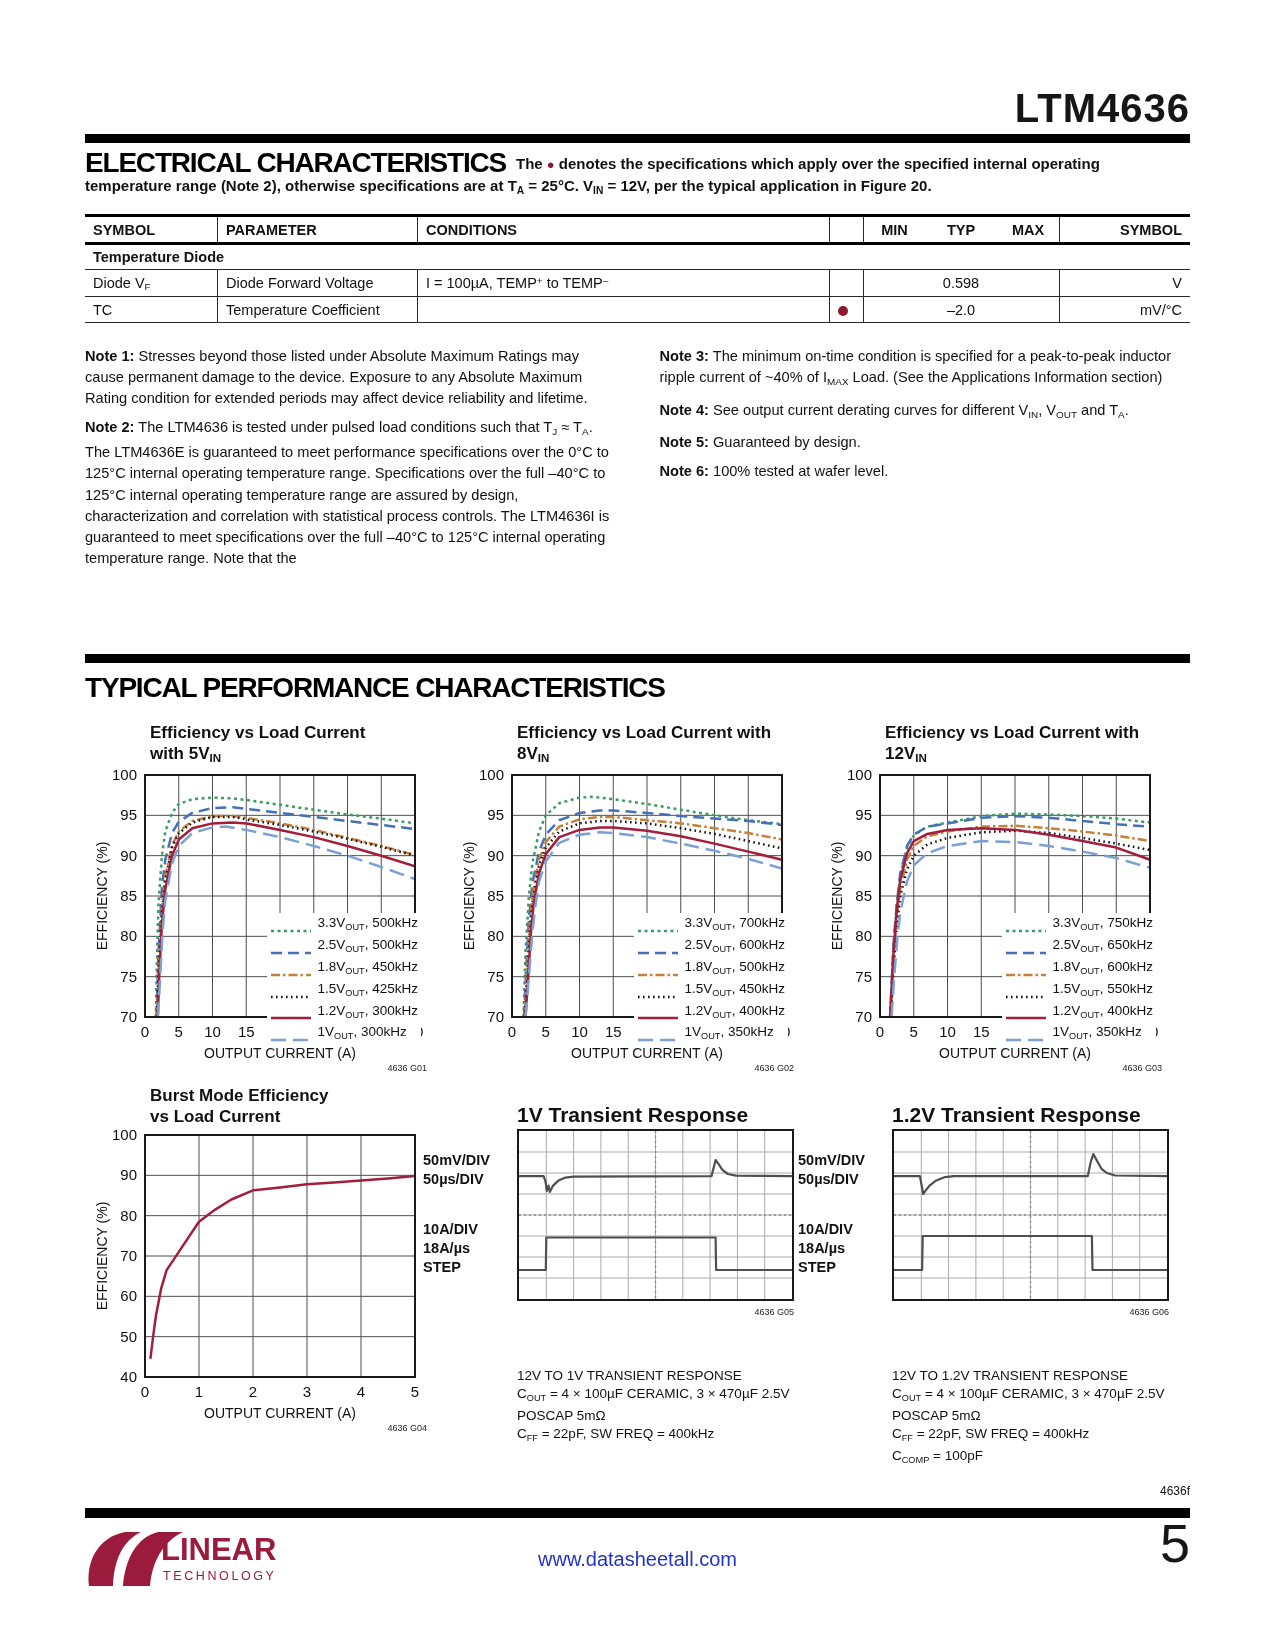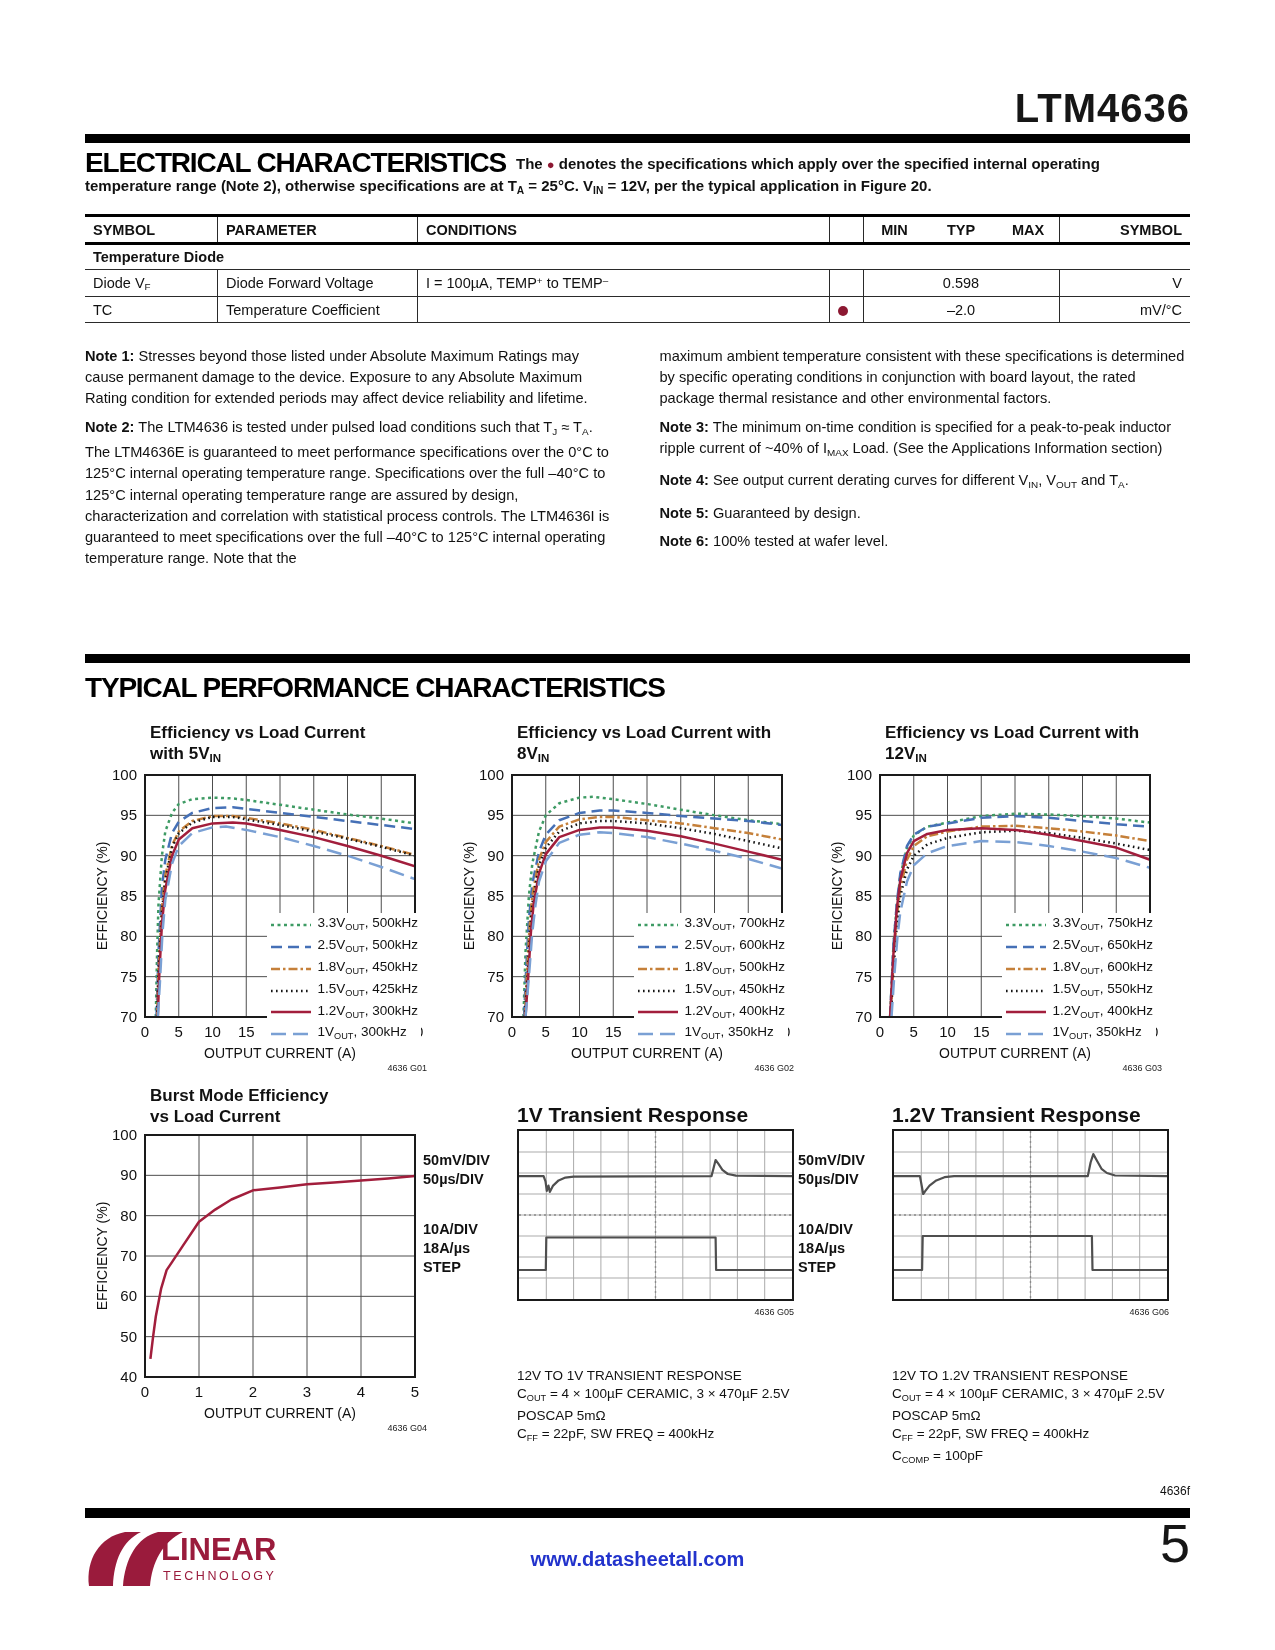--- a/index.html
+++ b/index.html
@@ -34,34 +34,34 @@
   .notes-col p{margin:0 0 7px 0}
   #typ-heading{position:absolute;left:85px;top:672px}
   
   .chart{position:absolute;width:340px}
   #c0{left:95px;top:722px} #c1{left:462px;top:722px} #c2{left:830px;top:722px}
   #c3{left:95px;top:1085px}
   .chart-title{margin-left:55px;font-size:17px;font-weight:bold;line-height:21px;min-height:44px}
   .chart .caption,.scope-cap{text-align:right;font-size:9px;color:#222}
   .chart .caption{padding-right:8px;margin-top:-4px}
   .legend{position:absolute;right:14px;top:191px;background:#fff;padding:1px 3px;font-size:13.5px;line-height:18px}
-  .legend-row{display:flex;align-items:center;gap:6px;white-space:nowrap}
+  .legend-row{display:flex;align-items:flex-end;gap:6px;white-space:nowrap}
   .anno{position:absolute;left:66px;top:62px;font-size:14px;line-height:19.5px}
   
   .scope{position:absolute;width:380px}
   #c4{left:427px;top:1103px} #c5{left:802px;top:1103px}
   .scope-title{margin-left:90px;font-size:21px;font-weight:bold;margin-bottom:2px}
   .scope-body{position:relative;margin-left:90px;width:277px}
   .scope-lg{position:absolute;left:-94px;width:86px;text-align:left;font-size:14.5px;font-weight:bold;line-height:19px}
   .scope-cap{width:277px;margin-top:2px}
   .scope-cond{margin-left:90px;margin-top:50px;font-size:13.5px;line-height:18px}
   
   .f-code{position:absolute;right:85px;top:1484px;font-size:12px}
   .f-logo{position:absolute;left:85px;top:1528px}
-  .f-site{position:absolute;left:0;right:0;top:1548px;text-align:center;font-size:20px;font-weight:bold;color:#2233cc}
+  .f-site{position:absolute;left:0;right:0;top:1548px;text-align:center;font-size:20px;font-weight:normal;color:#2233cc}
   .f-page{position:absolute;right:85px;top:1512px;font-size:54px;font-weight:normal;color:#161616}
   .logo-text1{fill:#9a1b3c;font-size:31px;font-weight:bold;letter-spacing:0px;font-family:"Liberation Sans",sans-serif}
   .logo-text2{fill:#9a1b3c;font-size:12.5px;letter-spacing:2.6px;font-family:"Liberation Sans",sans-serif}
 </style>
 </head>
 <body>
 
 <div class="page">
 
   <div class="part-number">LTM4636</div>
@@ -103,21 +103,20 @@
         </div>
       </div>
   </section>
 
   <section class="notes">
     <div class="notes-col" id="notes-left">
         <p><b>Note 1:</b> Stresses beyond those listed under Absolute Maximum Ratings may cause permanent damage to the device. Exposure to any Absolute Maximum Rating condition for extended periods may affect device reliability and lifetime.</p>
         <p><b>Note 2:</b> The LTM4636 is tested under pulsed load conditions such that T<sub>J</sub> ≈ T<sub>A</sub>. The LTM4636E is guaranteed to meet performance specifications over the 0°C to 125°C internal operating temperature range. Specifications over the full –40°C to 125°C internal operating temperature range are assured by design, characterization and correlation with statistical process controls. The LTM4636I is guaranteed to meet specifications over the full –40°C to 125°C internal operating temperature range. Note that the</p>
       </div>
     <div class="notes-col" id="notes-right">
-        <p>maximum ambient temperature consistent with these specifications is determined by specific operating conditions in conjunction with board layout, the rated package thermal resistance and other environmental factors.</p>
         <p><b>Note 3:</b> The minimum on-time condition is specified for a peak-to-peak inductor ripple current of ~40% of I<sub>MAX</sub> Load. (See the Applications Information section)</p>
         <p><b>Note 4:</b> See output current derating curves for different V<sub>IN</sub>, V<sub>OUT</sub> and T<sub>A</sub>.</p>
         <p><b>Note 5:</b> Guaranteed by design.</p>
         <p><b>Note 6:</b> 100% tested at wafer level.</p>
       </div>
   </section>
 
   <div class="rule" id="rule-mid"></div>
   <h2 class="big-title" id="typ-heading" style="margin:0">TYPICAL PERFORMANCE CHARACTERISTICS</h2>
 

